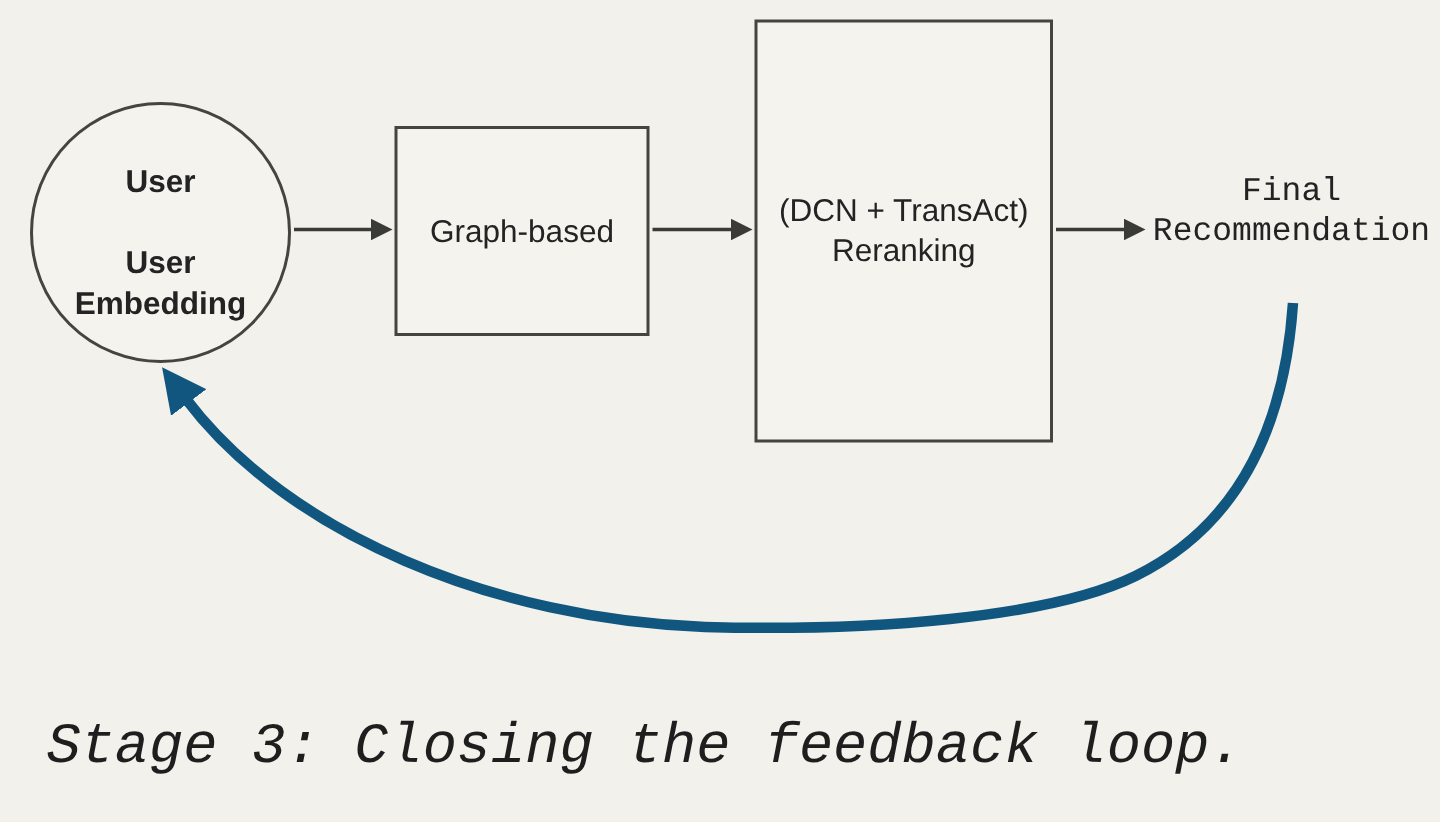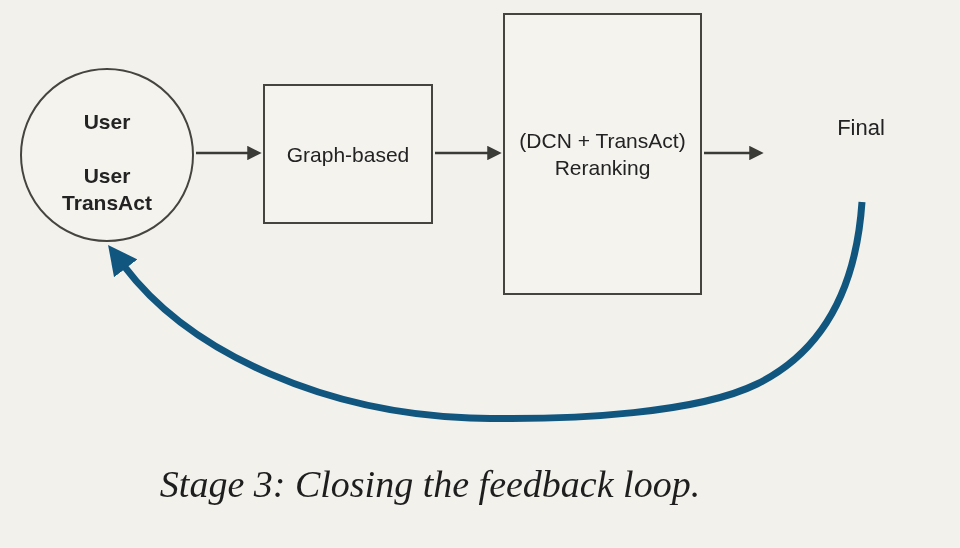--- a/index.html
+++ b/index.html
@@ -42,26 +42,26 @@
     border-radius:50%;
     gap:27px;
     padding-top:14px;
     font-weight:bold;
   }
   .node-retrieval{left:263px;top:84px;width:170px;height:140px;}
   .node-reranking{left:503px;top:13px;width:199px;height:282px;}
   .output-label{
     position:absolute;left:762px;top:114px;width:198px;
     text-align:center;
-    font-size:22px;line-height:27px;
+    font-size:22px;line-height:27px;font-family:Liberation Mono, monospace;
   }
   .caption{
-    position:absolute;left:0;top:460px;width:860px;
+    position:absolute;left:0;top:474px;width:860px;
     text-align:center;
-    font-family:Liberation Serif, serif;
+    font-family:Liberation Mono, monospace;
     font-style:italic;
     font-size:38px;line-height:1.3;
     color:#1e1e1e;
   }
   .line{display:block;}
 </style>
 </head>
 <body>
 
 <div class="canvas">
@@ -80,36 +80,37 @@
     <path class="flow-line" d="M 704 153 L 750 153" marker-end="url(#flowHead)"></path>
     <path class="feedback-line" d="M 862 202 C 856 290, 822 352, 757 384 C 700 412, 580 421, 470 418 C 330 413, 192 356, 124 266" marker-end="url(#feedbackHead)"></path>
   </svg>
 
   <div class="node node-user">
     <div>
       <span class="line">User</span>
     </div>
     <div>
       <span class="line">User</span>
-      <span class="line">TransAct</span>
+      <span class="line">Embedding</span>
     </div>
   </div>
 
   <div class="node node-retrieval">
     <div>
       <span class="line">Graph-based</span>
     </div>
   </div>
 
   <div class="node node-reranking">
     <div>
       <span class="line">(DCN + TransAct)</span>
       <span class="line">Reranking</span>
     </div>
   </div>
 
   <div class="output-label">
     <span class="line">Final</span>
+    <span class="line">Recommendation</span>
   </div>
 
   <div class="caption">Stage 3: Closing the feedback loop.</div>
 
 </div>
 
 </body></html>

